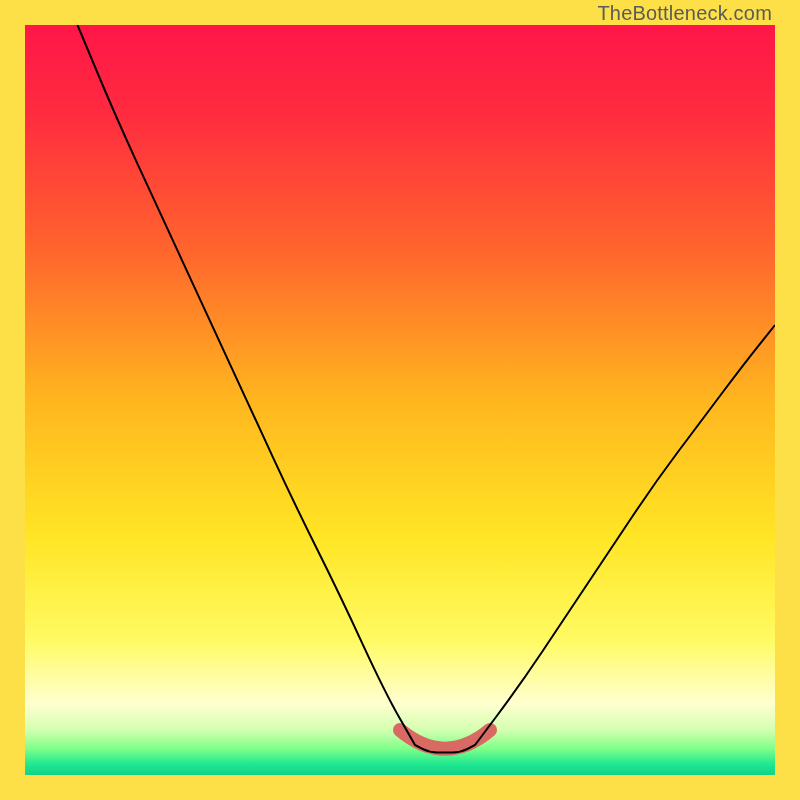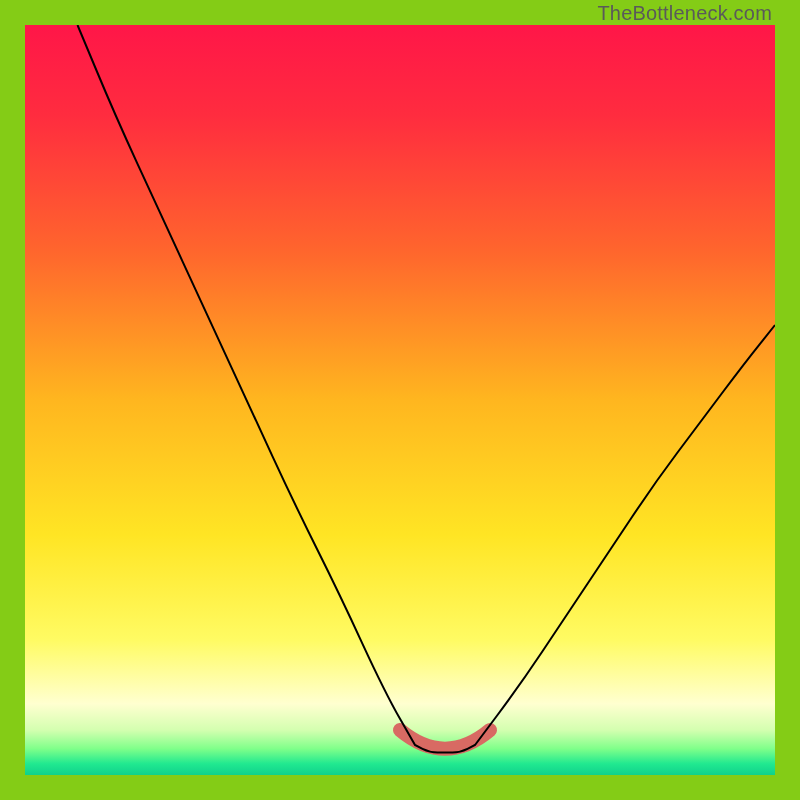--- a/index.html
+++ b/index.html
@@ -8,21 +8,21 @@
     width: 800px;
     height: 800px;
     overflow: hidden;
     background: #000;
     font-family: Arial, Helvetica, sans-serif;
   }
   .frame {
     position: relative;
     width: 800px;
     height: 800px;
-    background: #84cc16;
+    background: #fde047;
   }
   .plot-area {
     position: absolute;
     left: 25px;
     top: 25px;
     width: 750px;
     height: 750px;
     overflow: hidden;
   }
   

